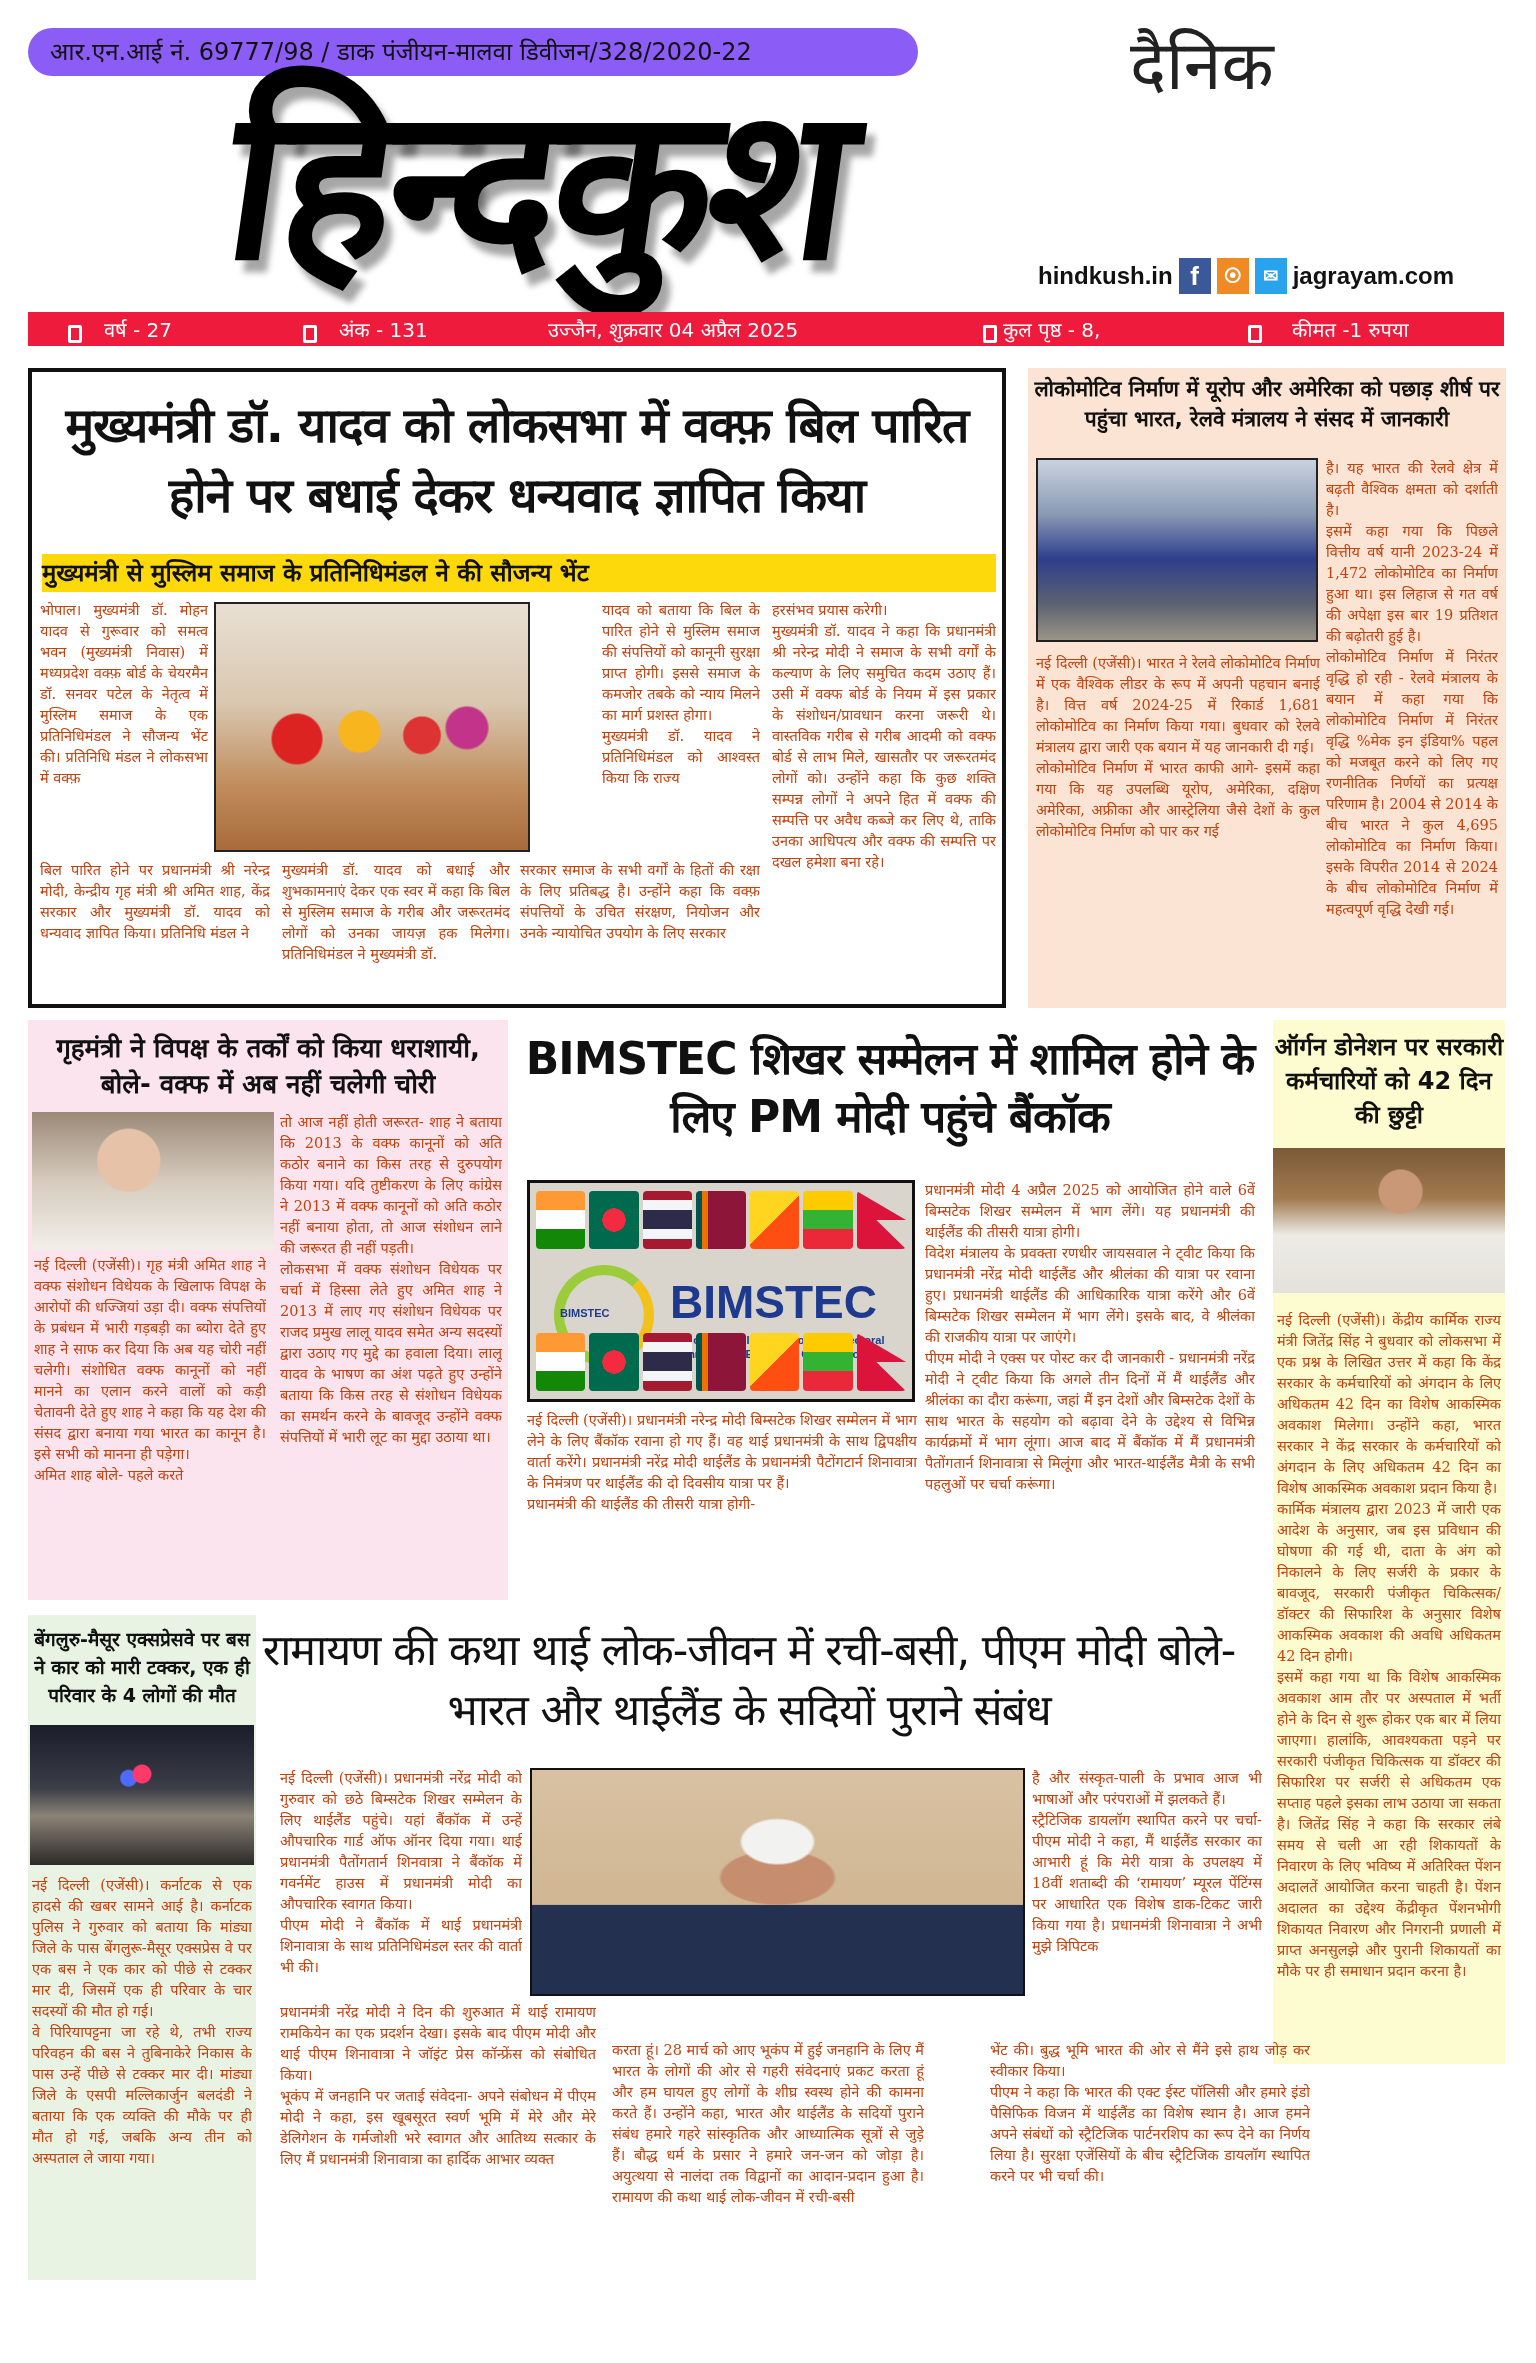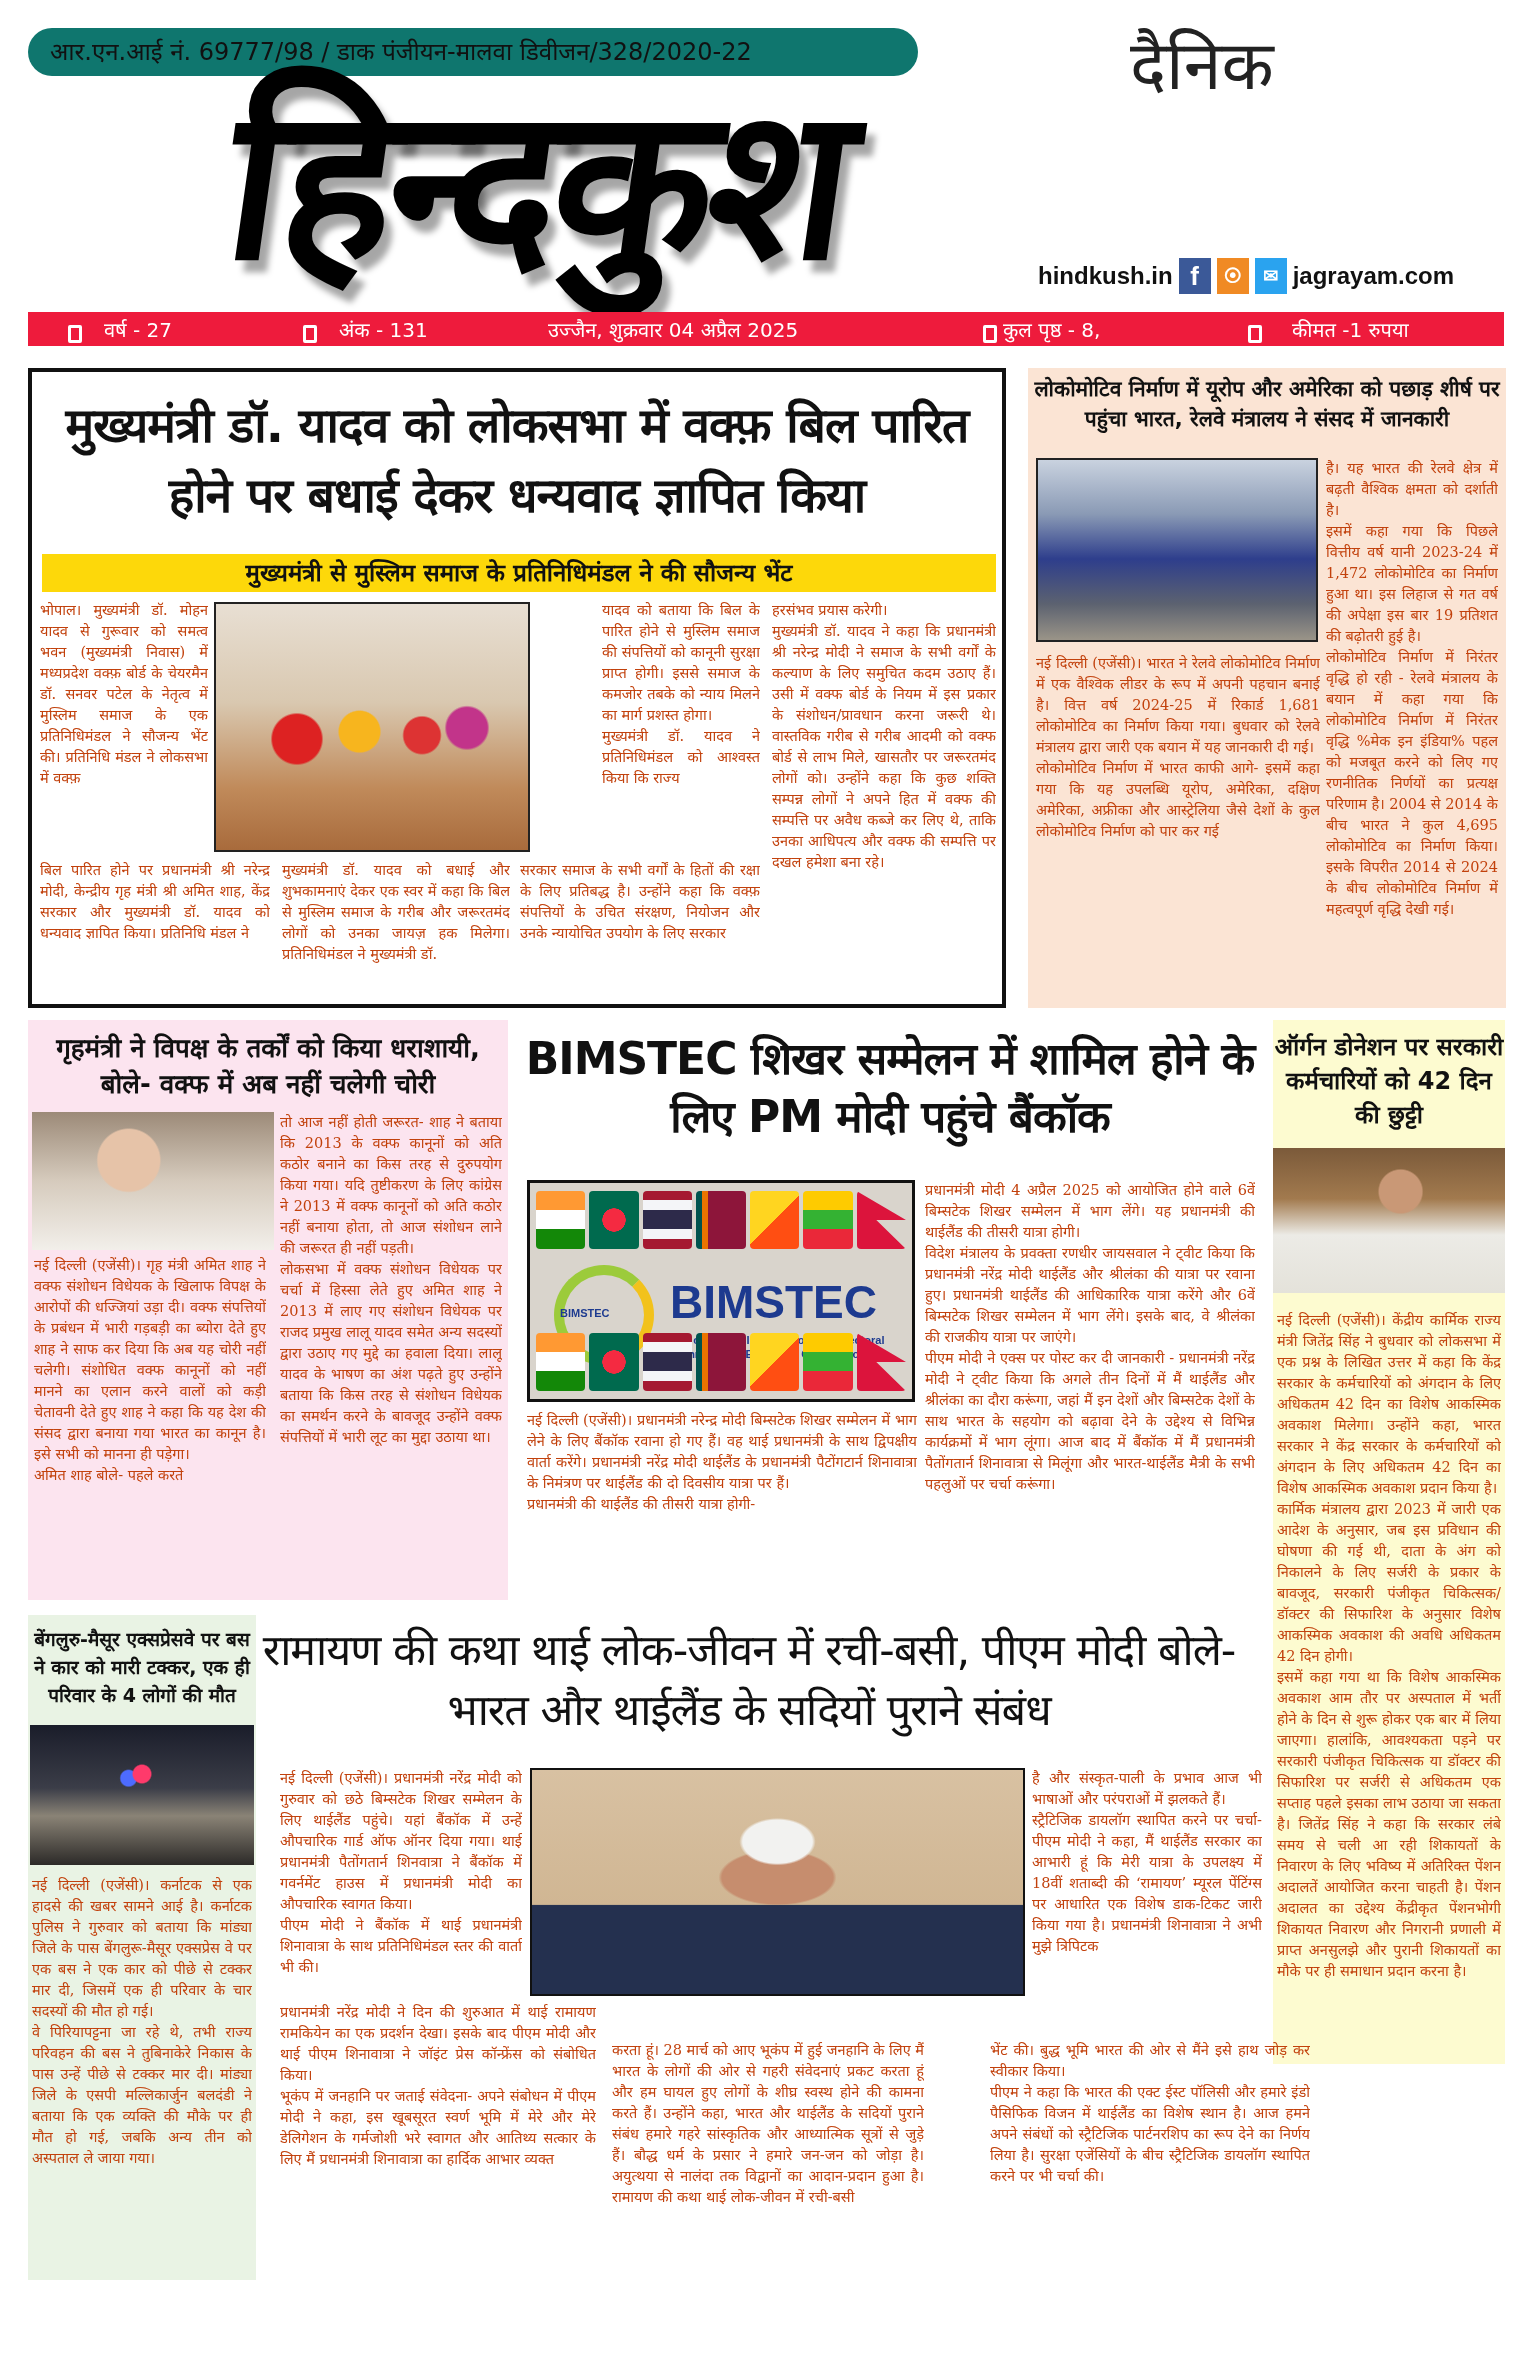--- a/index.html
+++ b/index.html
@@ -1,32 +1,32 @@
 <!DOCTYPE html>
 <html><head>
 <meta charset="utf-8">
 <style>
   * { box-sizing: border-box; margin: 0; padding: 0; }
   body { width: 1536px; height: 2363px; background: #ffffff; font-family: "DejaVu Sans", "Liberation Sans", sans-serif; color: #111; position: relative; overflow: hidden; }
   .abs { position: absolute; }
-  .reg-pill { left: 28px; top: 28px; width: 890px; height: 48px; background: #0f766e; border-radius: 24px; font-size: 24px; line-height: 48px; padding-left: 22px; color: #111; font-family: "DejaVu Sans", sans-serif; }
+  .reg-pill { left: 28px; top: 28px; width: 890px; height: 48px; background: #8b5cf6; border-radius: 24px; font-size: 24px; line-height: 48px; padding-left: 22px; color: #111; font-family: "DejaVu Sans", sans-serif; }
   .dainik { left: 1130px; top: 16px; font-size: 68px; font-family: "DejaVu Serif", serif; color: #222; }
   .masthead { left: 230px; top: 80px; font-size: 210px; font-weight: 900; font-family: "DejaVu Sans", sans-serif; color: #000; letter-spacing: -6px; transform: skewX(-8deg); text-shadow: 10px 12px 6px rgba(0,0,0,0.35); line-height: 1; }
   .weblinks { left: 1038px; top: 258px; display: flex; align-items: center; gap: 6px; font-size: 24px; font-weight: bold; font-family: "Liberation Sans", sans-serif; }
   .soc { width: 32px; height: 36px; display: inline-flex; align-items: center; justify-content: center; color: #fff; font-weight: bold; font-size: 26px; }
   .soc.fb { background: #3b5998; }
   .soc.rss { background: #f08a24; font-size: 18px; }
   .soc.tw { background: #2aa3ef; font-size: 18px; }
   .infobar { left: 28px; top: 312px; width: 1476px; height: 34px; background: #ee1b3c; display: flex; align-items: center; color: #fff; font-size: 20px; font-family: "DejaVu Sans", sans-serif; }
   .infobar .cell { display: flex; align-items: flex-end; gap: 22px; }
   .sq { display: inline-block; width: 14px; height: 18px; border: 3px solid #fff; border-radius: 2px; }
   
   .lead { left: 28px; top: 368px; width: 978px; height: 640px; border: 4px solid #111; background: #fff; }
   .lead h1 { font-size: 48px; font-weight: 900; text-align: center; line-height: 70px; margin-top: 18px; font-family: "DejaVu Sans", sans-serif; letter-spacing: -1px; }
-  .yellowbar { position: absolute; left: 10px; top: 182px; width: 954px; height: 38px; background: #fdd80a; text-align: center; font-size: 24px; font-weight: bold; line-height: 38px; }
+  .yellowbar { position: absolute; left: 10px; top: 182px; width: 954px; height: 38px; background: #fdd80a; font-size: 24px; font-weight: bold; line-height: 38px; }
   .col { position: absolute; font-size: 14.5px; line-height: 21px; text-align: justify; font-family: "DejaVu Serif", serif; color: #c2410c; }
   .photo { position: absolute; border: 2px solid #222; overflow: hidden; }
   .photo-meeting { background: linear-gradient(180deg,#e8dfd3 0%,#d9c8b0 40%,#c08a5a 75%,#a86b3c 100%); }
   .photo-meeting::after { content: ""; position: absolute; left: 10%; top: 40%; width: 80%; height: 30%; background: radial-gradient(circle at 20% 50%, #d22 0 12%, transparent 13%), radial-gradient(circle at 45% 40%, #f7b51e 0 14%, transparent 15%), radial-gradient(circle at 70% 45%, #d33 0 10%, transparent 11%), radial-gradient(circle at 88% 35%, #c2348a 0 9%, transparent 10%); }
   
   .loco { left: 1028px; top: 368px; width: 478px; height: 640px; background: #fbe4d4; }
   .loco h2 { font-size: 21px; font-weight: bold; text-align: center; line-height: 30px; padding-top: 6px; }
   .photo-train { background: linear-gradient(180deg,#c9d2df 0%,#8a9ab5 30%,#2e3e8c 55%,#5c6270 80%,#9a9488 100%); }
   
   .shah { left: 28px; top: 1020px; width: 480px; height: 580px; background: #fce4ef; }

